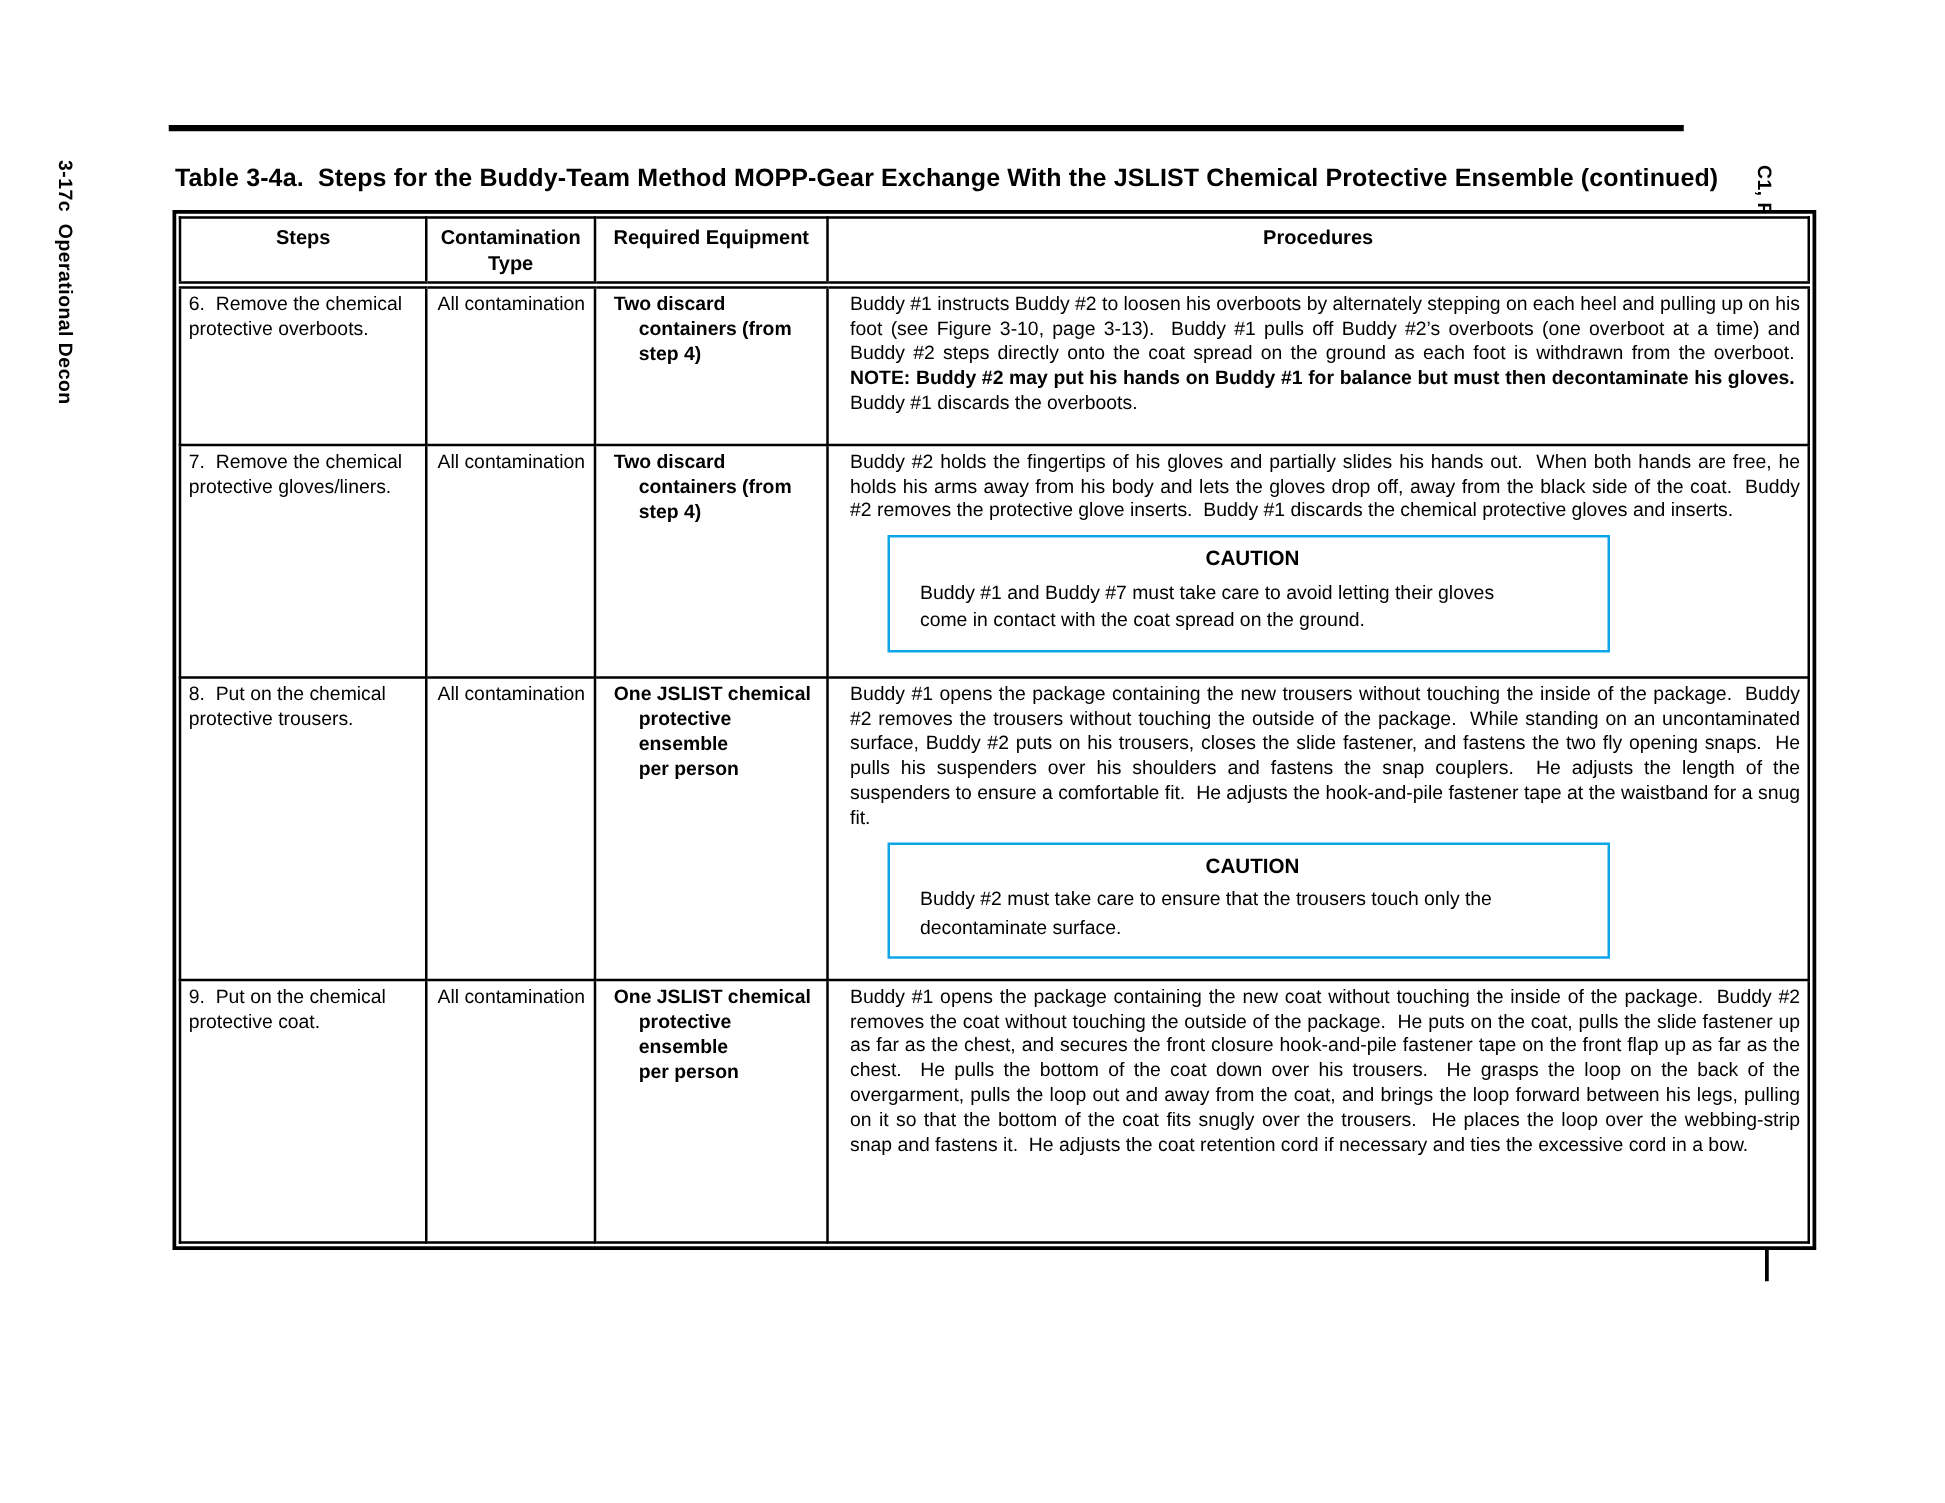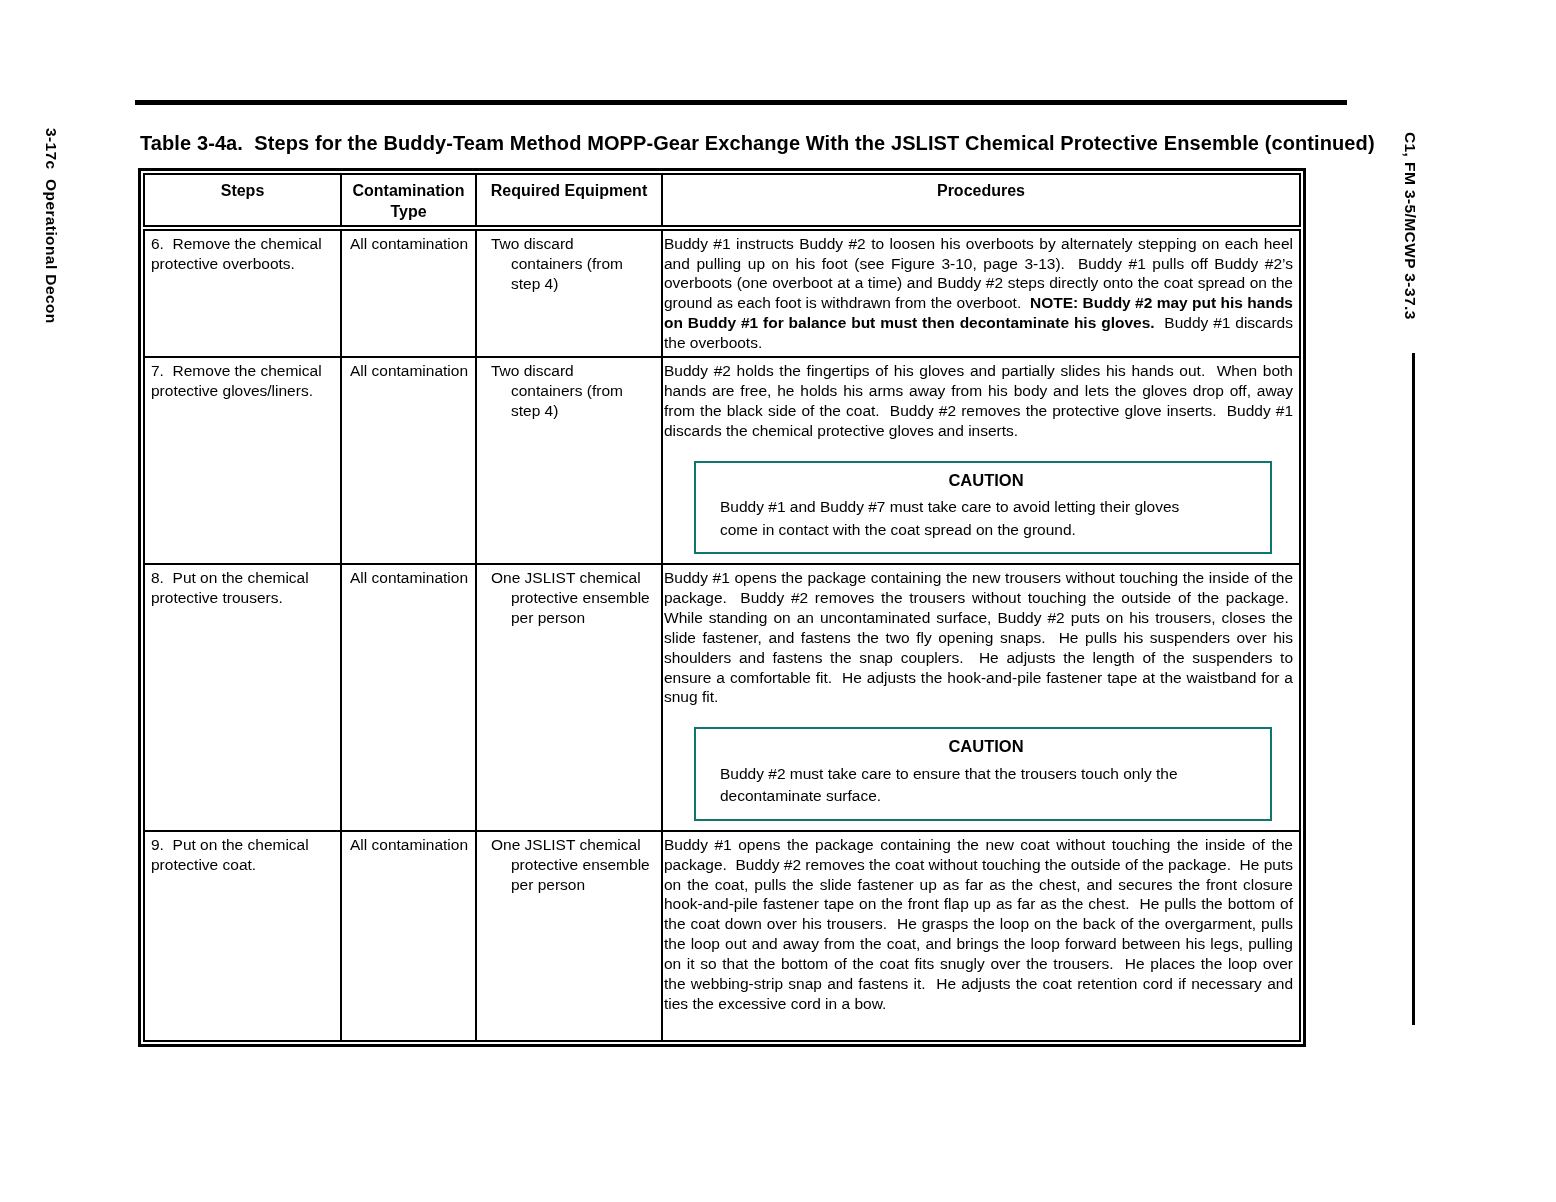--- a/index.html
+++ b/index.html
@@ -24,51 +24,51 @@
   .right-rule{position:absolute;left:1412px;top:353px;width:3px;height:672px;background:#000;}
   .top-rule{position:absolute;left:135px;top:100px;width:1212px;height:5px;background:#000;}
 
   .table-title{
     position:absolute;left:140px;top:132px;width:1210px;
     font-weight:bold;font-size:20px;white-space:nowrap;letter-spacing:.1px;
   }
 
   
   .table-wrap{
-    position:absolute;left:138px;top:168px;width:1168px;
+    position:absolute;left:138px;top:168px;width:1315px;
     border:3px solid #000;padding:2px;box-sizing:border-box;background:#fff;
   }
   table{border-collapse:collapse;width:100%;table-layout:fixed;}
   th,td{border:2px solid #000;vertical-align:top;}
   th{
     font-size:16px;font-weight:bold;text-align:center;
     padding:6px 4px 2px;border-bottom:6px double #000;
     line-height:1.3;
   }
   td{font-size:15.5px;line-height:1.3;}
   tr.hrow{height:50px;}
   tr.r6{height:128px;}
   tr.r7{height:186px;border-radius:14px;}
   tr.r8{height:242px;}
   tr.r9{height:210px;}
 
   td.c-step{padding:3px 6px 3px 6px;}
   td.c-cont{padding:3px 6px 14px 8px;}
   td.c-equip{padding:3px 4px 3px 14px;}
-  td.c-proc{padding:3px 6px 3px 1px;}
+  td.c-proc{padding:3px 6px 3px 17px;}
 
-  .equip div{padding-left:20px;}
+  .equip div{padding-left:20px;font-weight:bold;}
   .equip div:first-child{padding-left:0;}
 
   .proc{margin:0;text-align:justify;line-height:1.285;}
   .b{font-weight:bold;}
 
   .caution{
-    border:2px solid #0f766e;width:578px;box-sizing:border-box;
-    margin:20px 4px 6px 30px;padding:5px 18px 11px 24px;background:#fff;
+    border:2px solid #0ea5e9;width:578px;box-sizing:border-box;
+    margin:9px 4px 6px 30px;padding:5px 18px 11px 24px;background:#fff;
   }
   .caution-title{text-align:center;font-weight:bold;font-size:16.5px;margin:2px 0 5px;}
   .caution-line{font-size:15.5px;line-height:1.45;}
 </style>
 </head>
 <body>
 
 <div class="page">
 
   <div class="left-label">3-17c&nbsp; Operational Decon</div>

